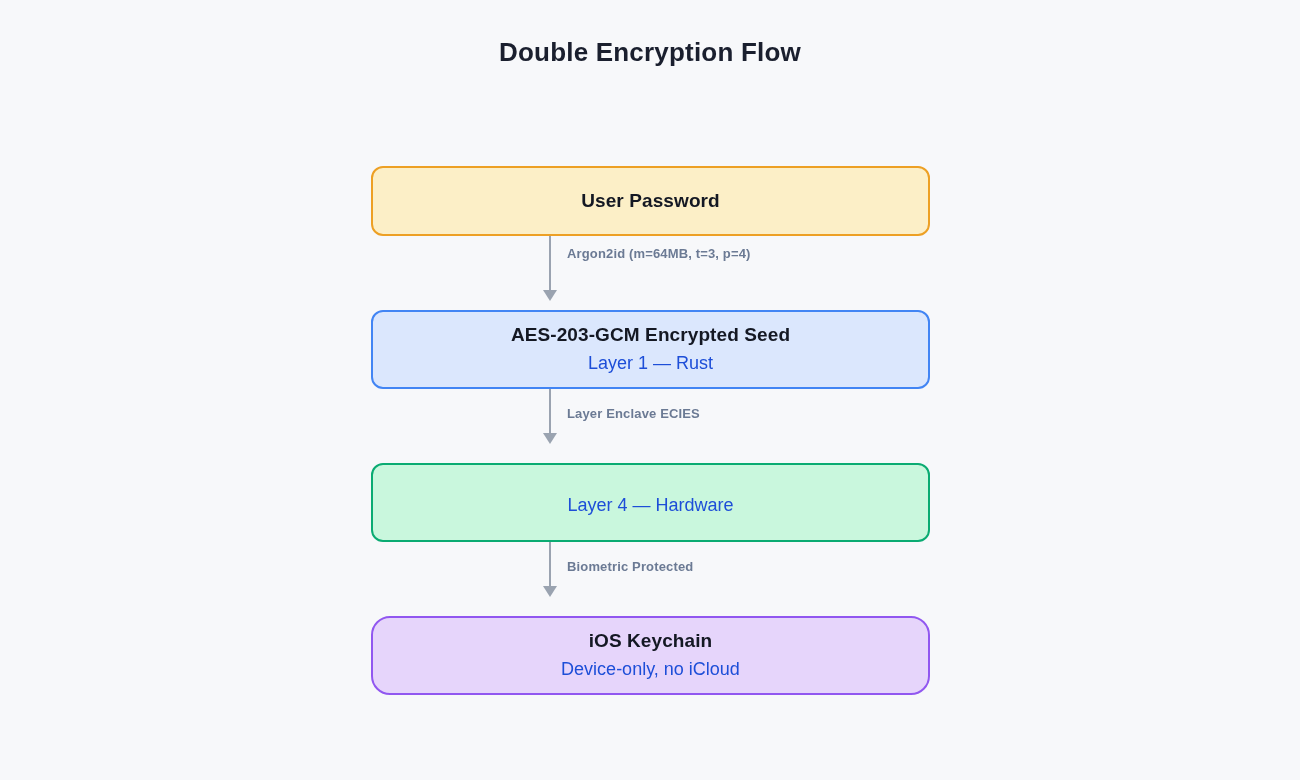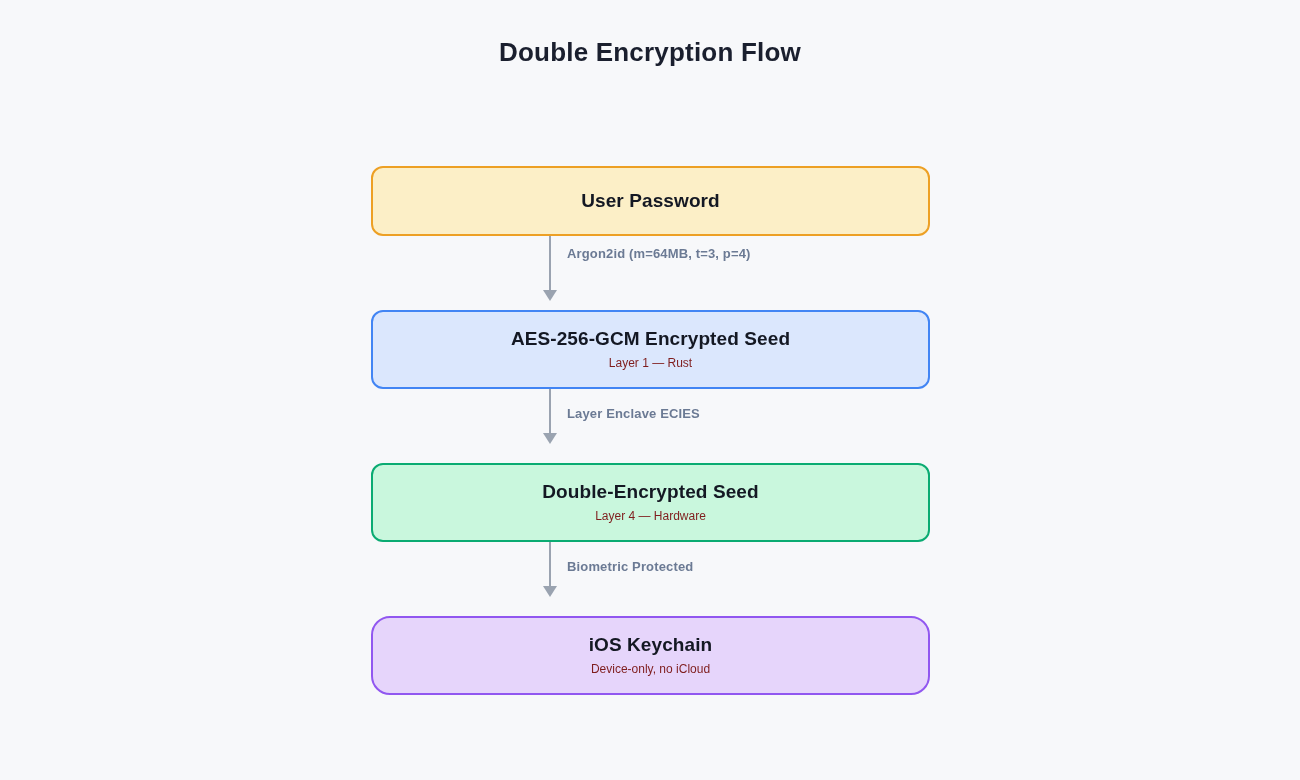--- a/index.html
+++ b/index.html
@@ -62,23 +62,23 @@
   }
   .node-title {
     font-size: 19px;
     font-weight: bold;
     color: #141823;
     line-height: 1.2;
     letter-spacing: 0.1px;
     white-space: nowrap;
   }
   .node-subtitle {
-    font-size: 12px;
+    font-size: 18px;
     font-weight: normal;
-    color: #7f1d1d;
+    color: #1d4ed8;
     line-height: 1.25;
     margin-top: 5px;
     white-space: nowrap;
   }
 
   
   #node-user-password { height: 70px; justify-content: center; }
   #node-aes-seed      { height: 79px; }
   #node-double-seed   { height: 79px; }
   #node-ios-keychain  { height: 79px; border-radius: 19px; }
@@ -140,32 +140,31 @@
 
     </div>
 
     <div class="edge edge-1">
       <div class="edge-line" style="background: rgb(154, 163, 176);"></div>
       <div class="edge-arrowhead" style="border-top-color: rgb(154, 163, 176);"></div>
       <div class="edge-label" style="color: rgb(107, 122, 148);">Argon2id  (m=64MB, t=3, p=4)</div>
     </div>
 
     <div class="node" id="node-aes-seed" style="background: rgb(219, 231, 253); border-color: rgb(66, 133, 244);">
-      <div class="node-title">AES-256-GCM Encrypted Seed</div>
+      <div class="node-title">AES-203-GCM Encrypted Seed</div>
       <div class="node-subtitle">Layer 1 — Rust</div>
     </div>
 
     <div class="edge edge-2">
       <div class="edge-line" style="background: rgb(154, 163, 176);"></div>
       <div class="edge-arrowhead" style="border-top-color: rgb(154, 163, 176);"></div>
       <div class="edge-label" style="color: rgb(107, 122, 148);">Layer Enclave ECIES</div>
     </div>
 
     <div class="node" id="node-double-seed" style="background: rgb(201, 247, 221); border-color: rgb(10, 171, 114);">
-      <div class="node-title">Double-Encrypted Seed</div>
       <div class="node-subtitle">Layer 4 — Hardware</div>
     </div>
 
     <div class="edge edge-3">
       <div class="edge-line" style="background: rgb(154, 163, 176);"></div>
       <div class="edge-arrowhead" style="border-top-color: rgb(154, 163, 176);"></div>
       <div class="edge-label" style="color: rgb(107, 122, 148);">Biometric Protected</div>
     </div>
 
     <div class="node" id="node-ios-keychain" style="background: rgb(230, 213, 251); border-color: rgb(145, 87, 240);">

